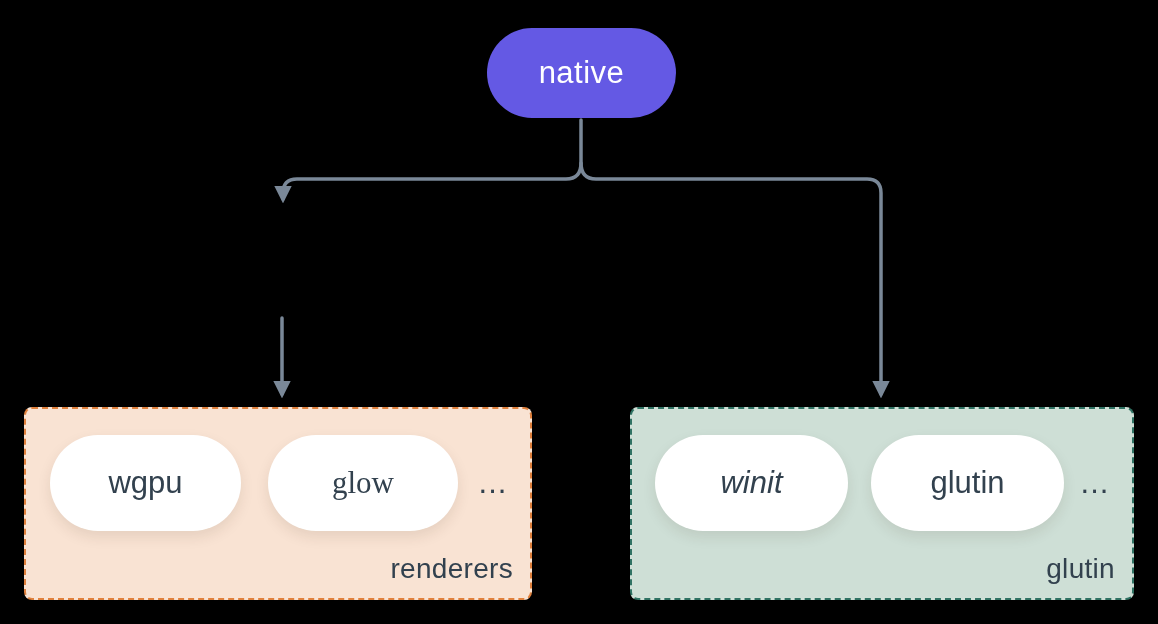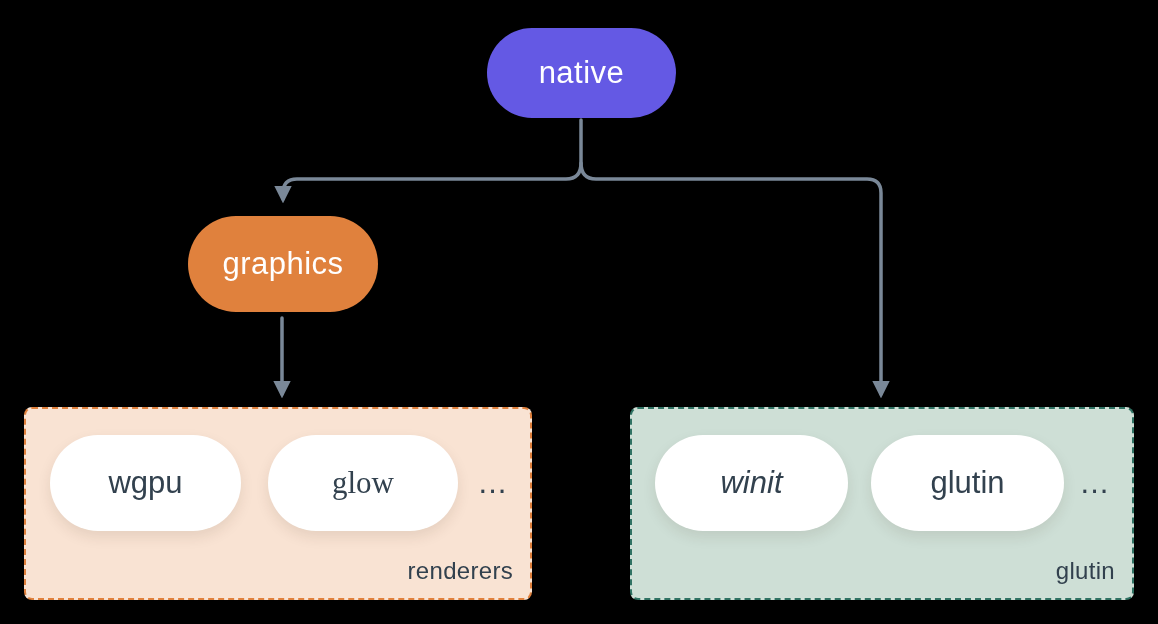--- a/index.html
+++ b/index.html
@@ -90,21 +90,21 @@
     position: absolute;
     top: 26px; height: 96px; right: 14px; width: 46px;
     display: flex; align-items: center; justify-content: center;
     color: var(--pill-text-dark);
     font-size: 31px; letter-spacing: 1px;
   }
   .group-label {
     position: absolute;
     right: 17px; bottom: 13px;
     color: var(--pill-text-dark);
-    font-size: 24px;
+    font-size: 28px;
     letter-spacing: 0.3px;
   }
 </style>
 </head>
 <body>
 
 <div class="canvas">
 
   <svg class="connectors" viewBox="0 0 1158 624" xmlns="http://www.w3.org/2000/svg">
     <defs>
@@ -117,23 +117,20 @@
 
     <path class="link" d="M 581 163 C 581 174 586 179 596 179 L 867 179 Q 881 179 881 193 L 881 394" marker-end="url(#arrow)"></path>
 
     <path class="link" d="M 282 318 L 282 394" marker-end="url(#arrow)"></path>
   </svg>
 
   <div class="pill pill-native">
     <span>native</span>
   </div>
 
-  <div class="pill pill-graphics">
-    <span>graphics</span>
-  </div>
 
   <div class="group-box group-renderers">
     <div class="pill-white pill-1">
       <span>wgpu</span>
     </div>
     <div class="pill-white pill-2">
       <span>glow</span>
     </div>
     <div class="ellipsis">...</div>
     <div class="group-label">renderers</div>

